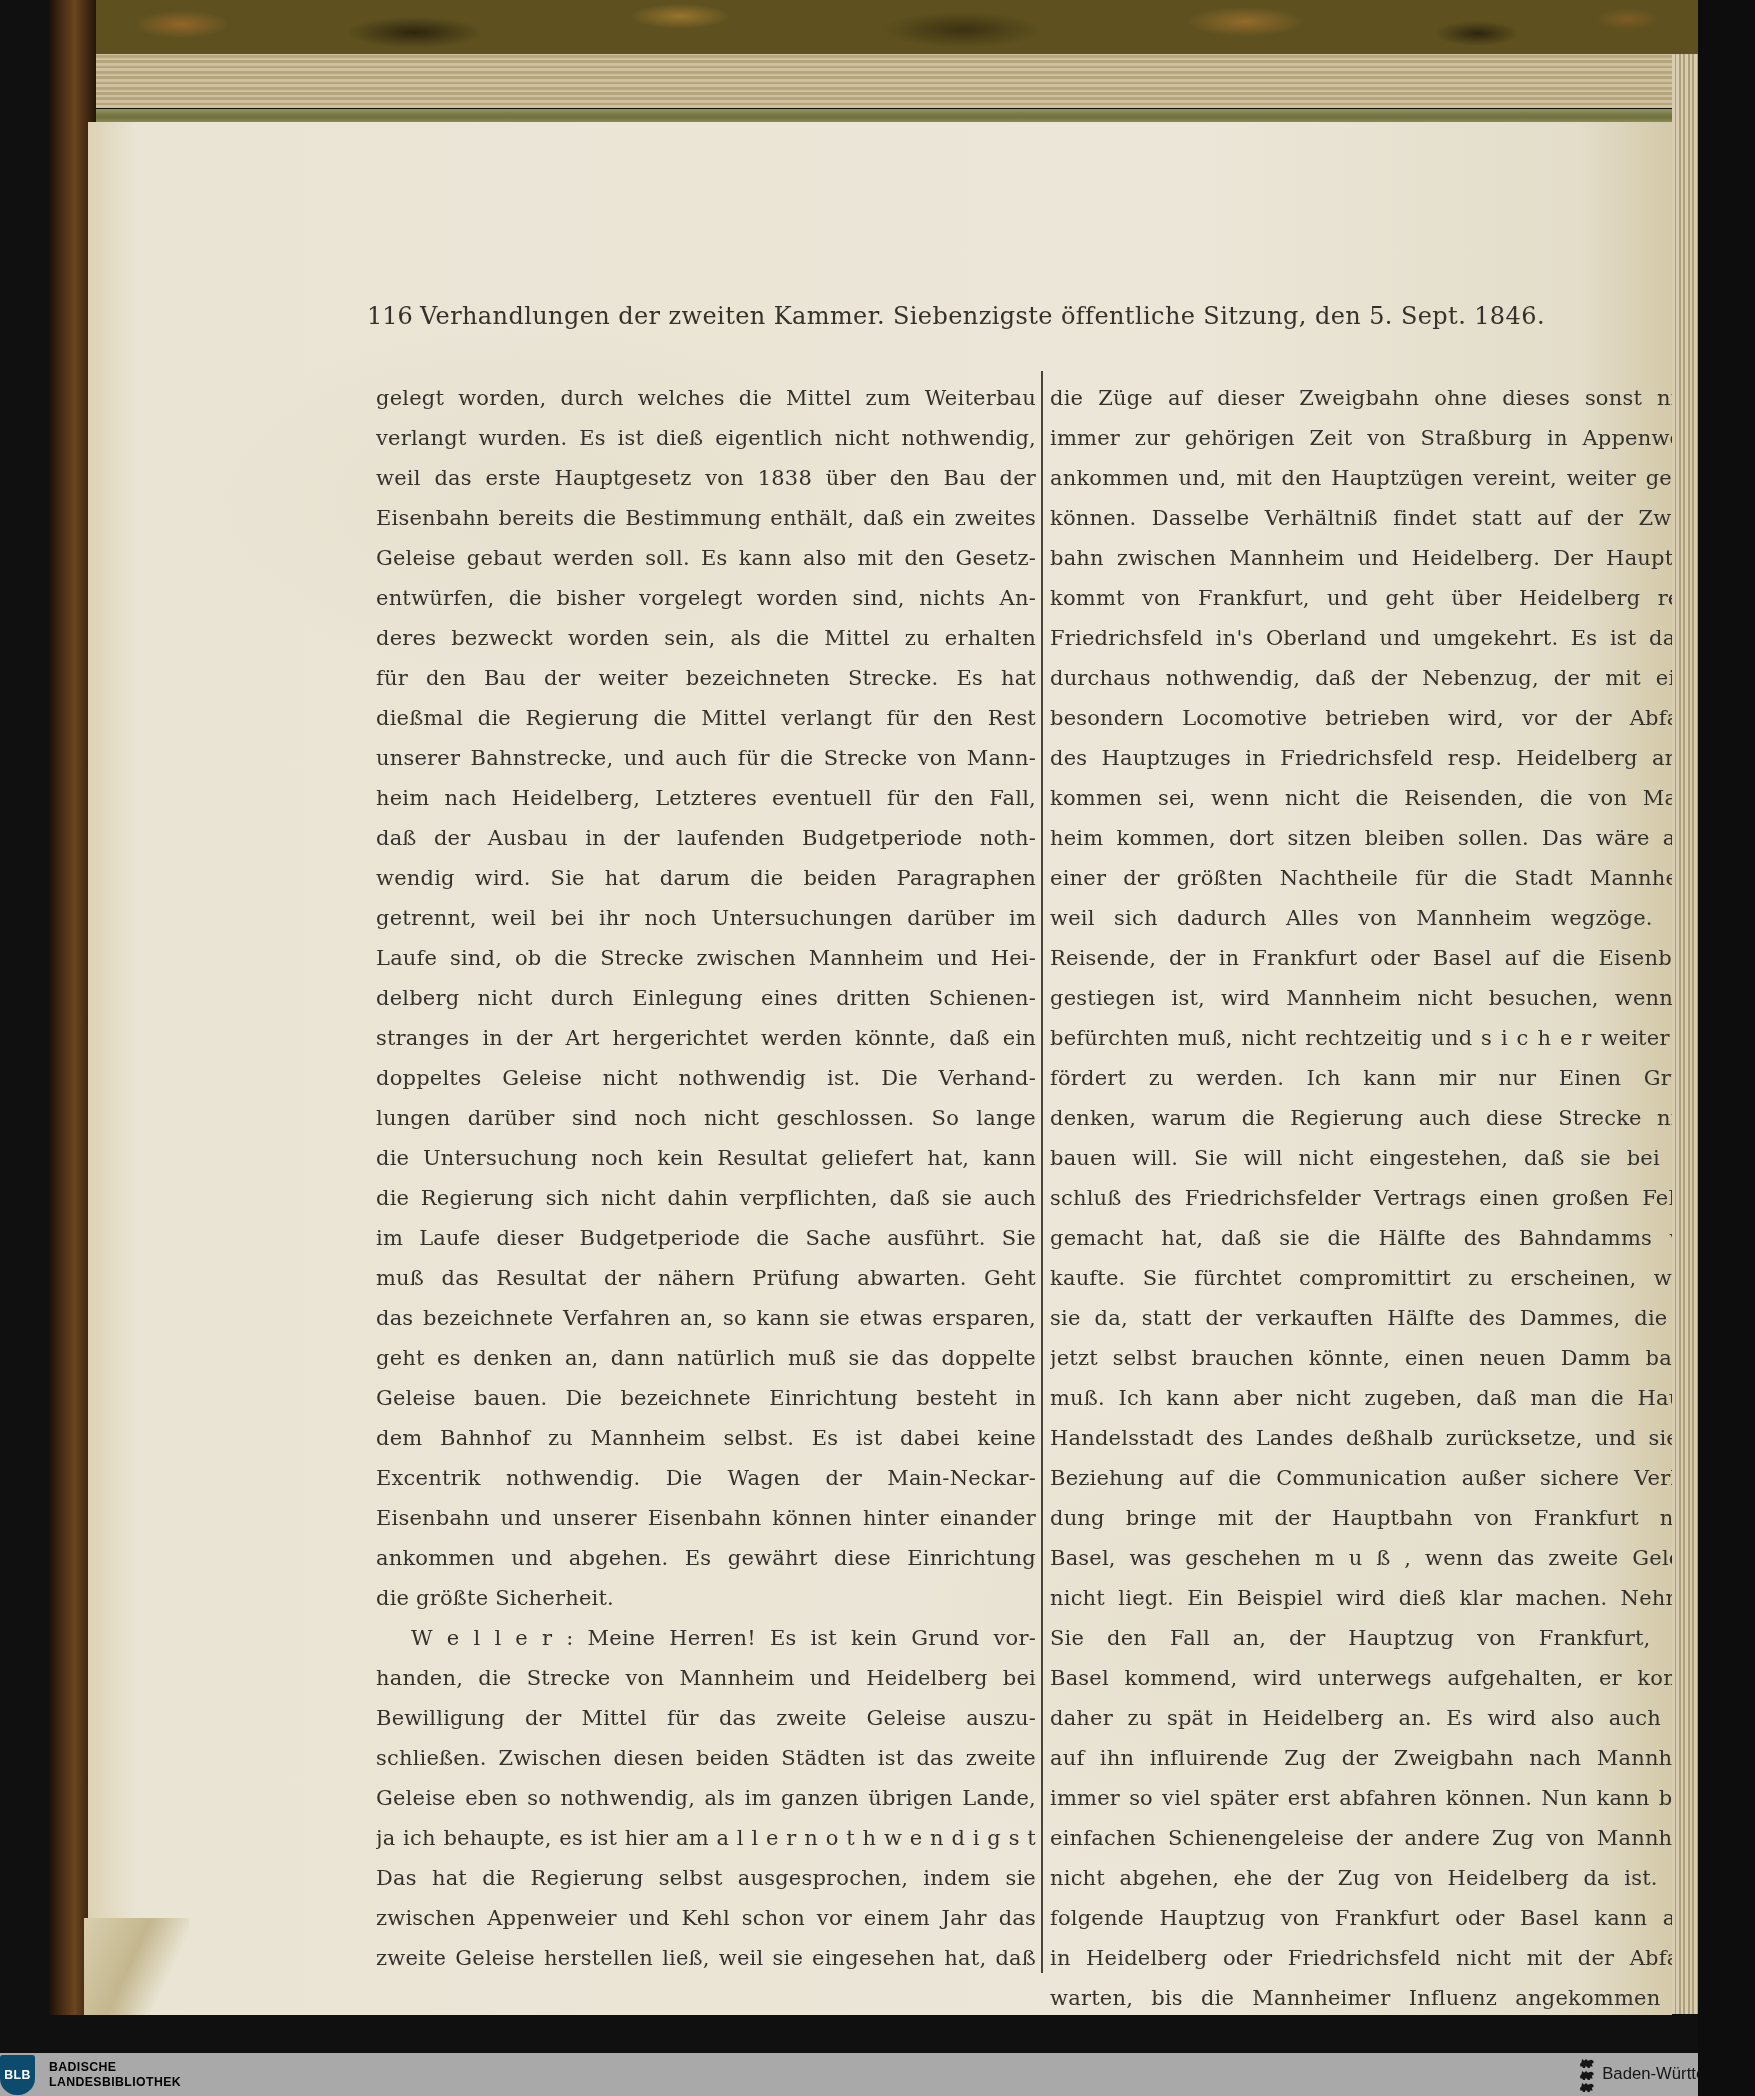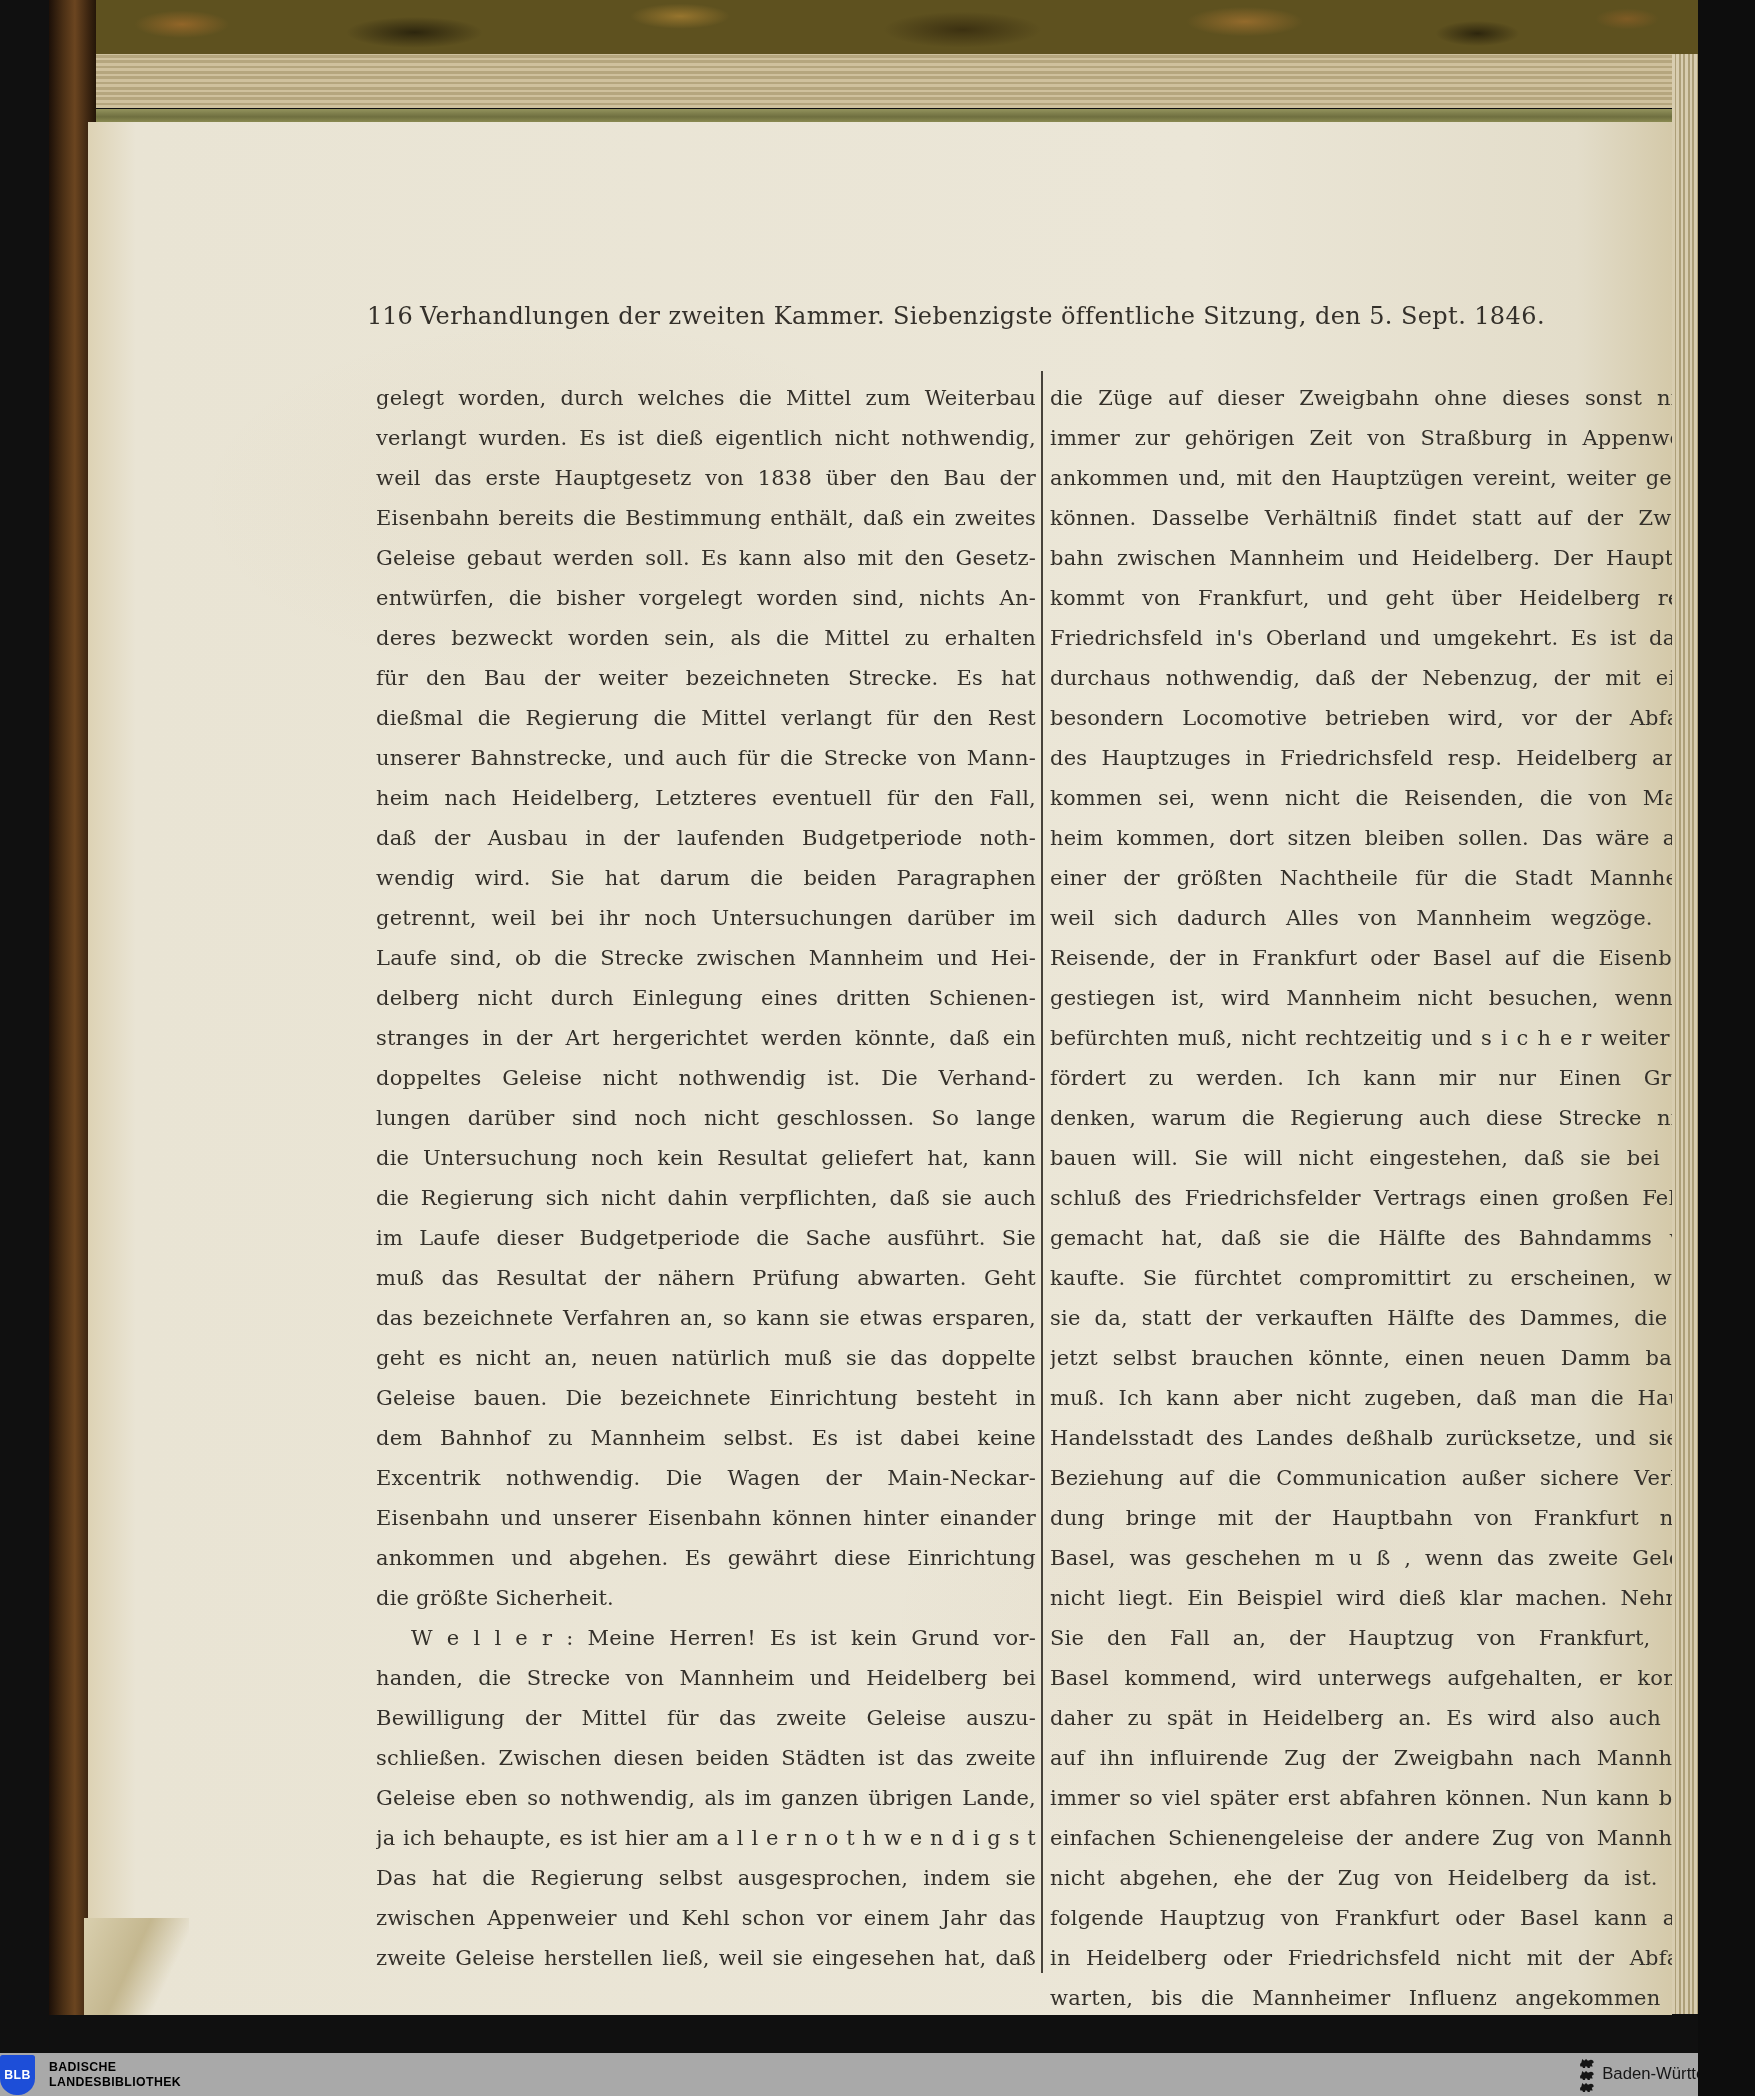--- a/index.html
+++ b/index.html
@@ -42,21 +42,21 @@
   #col-right{left:962px;width:662px;}
   .line{height:40px;line-height:40px;max-height:40px;overflow:hidden;
         text-align:justify;text-align-last:justify;letter-spacing:0.2px;}
   .line.end{text-align-last:left;}
   .line.indent{text-indent:35px;}
   
   #footer{position:absolute;left:0;bottom:0;width:1756px;height:43px;background:#a9a9a9;
           font-family:"Liberation Sans",sans-serif;display:flex;align-items:center;
           justify-content:space-between;}
   #f-left{display:flex;align-items:center;height:100%;}
-  #shield{width:35px;height:40px;background:#1d4ed8;border-radius:2.6px 2.6px 16.7px 16.7px;
+  #shield{width:35px;height:40px;background:#0c4a6e;border-radius:2.6px 2.6px 16.7px 16.7px;
           display:flex;align-items:center;justify-content:center;margin:1.8px 0 1.8px 0;}
   #shield span{color:#fff;font-weight:bold;font-size:12.3px;letter-spacing:0.4px;}
   #libname{margin-left:14px;color:#000000;font-weight:bold;font-size:12.3px;
            line-height:15px;letter-spacing:0.4px;}
   #f-right{display:flex;align-items:center;margin-right:3.5px;}
   #lions{display:flex;flex-direction:column;gap:0.9px;margin-right:7px;}
   #lions svg{display:block;}
   #state{color:#161616;font-size:16.7px;}
 </style>
 </head>
@@ -96,21 +96,21 @@
         <div class="line">Laufe sind, ob die Strecke zwischen Mannheim und Hei-</div>
         <div class="line">delberg nicht durch Einlegung eines dritten Schienen-</div>
         <div class="line">stranges in der Art hergerichtet werden könnte, daß ein</div>
         <div class="line">doppeltes Geleise nicht nothwendig ist. Die Verhand-</div>
         <div class="line">lungen darüber sind noch nicht geschlossen. So lange</div>
         <div class="line">die Untersuchung noch kein Resultat geliefert hat, kann</div>
         <div class="line">die Regierung sich nicht dahin verpflichten, daß sie auch</div>
         <div class="line">im Laufe dieser Budgetperiode die Sache ausführt. Sie</div>
         <div class="line">muß das Resultat der nähern Prüfung abwarten. Geht</div>
         <div class="line">das bezeichnete Verfahren an, so kann sie etwas ersparen,</div>
-        <div class="line">geht es nicht an, neuen natürlich muß sie das doppelte</div>
+        <div class="line">geht es denken an, dann natürlich muß sie das doppelte</div>
         <div class="line">Geleise bauen. Die bezeichnete Einrichtung besteht in</div>
         <div class="line">dem Bahnhof zu Mannheim selbst. Es ist dabei keine</div>
         <div class="line">Excentrik nothwendig. Die Wagen der Main-Neckar-</div>
         <div class="line">Eisenbahn und unserer Eisenbahn können hinter einander</div>
         <div class="line">ankommen und abgehen. Es gewährt diese Einrichtung</div>
         <div class="line end">die größte Sicherheit.</div>
         <div class="line indent">W e l l e r :  Meine Herren! Es ist kein Grund vor-</div>
         <div class="line">handen, die Strecke von Mannheim und Heidelberg bei</div>
         <div class="line">Bewilligung der Mittel für das zweite Geleise auszu-</div>
         <div class="line">schließen. Zwischen diesen beiden Städten ist das zweite</div>

